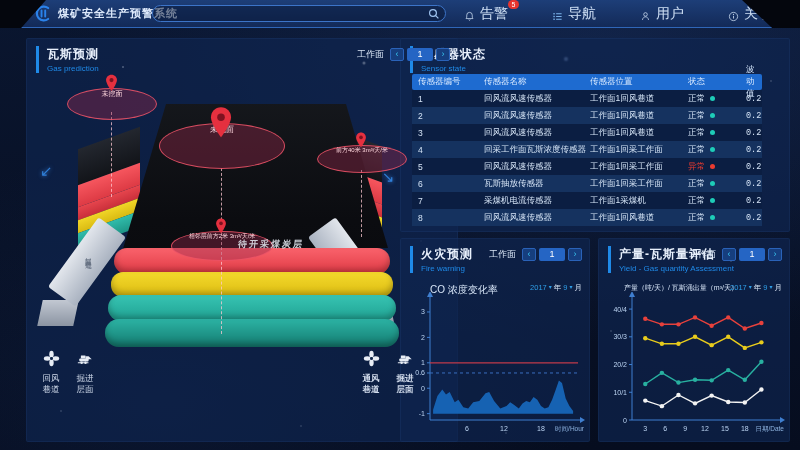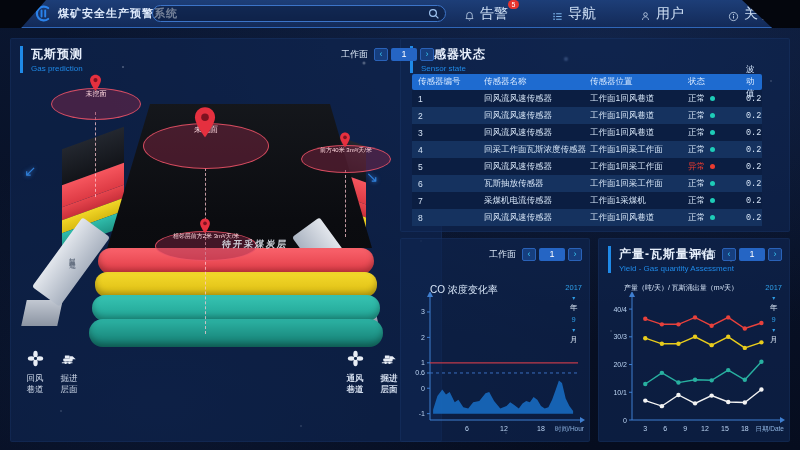--- a/index.html
+++ b/index.html
@@ -30,21 +30,21 @@
   #search .mag{width:12px;height:12px;margin-right:5px;}
   #nav{position:absolute;right:28px;top:0;height:27px;display:flex;align-items:center;gap:44px;z-index:12;}
   .nav-item{position:relative;display:flex;align-items:center;gap:5px;cursor:pointer;}
   .nav-item .ic{width:11px;height:11px;display:inline-block;}
   .nav-item .lb{font-size:14px;color:#cfe0f5;}
   .badge{position:absolute;top:-5px;right:-11px;min-width:9px;height:9px;border-radius:5px;background:#e8352e;
     color:#fff;font-size:7px;line-height:9px;text-align:center;padding:0 1px;}
   
   .panel{position:absolute;background:rgba(15,37,79,.68);border-radius:2px;
     box-shadow:inset 0 0 0 1px rgba(70,120,200,.10);}
-  #gas-panel{left:10px;top:38px;width:432px;height:404px;}
+  #gas-panel{left:26px;top:38px;width:432px;height:404px;}
   #sensor-panel{left:400px;top:38px;width:390px;height:194px;}
   #fire-panel{left:400px;top:238px;width:190px;height:204px;}
   #yield-panel{left:598px;top:238px;width:192px;height:204px;}
   .panel-title{position:absolute;left:10px;top:8px;padding-left:8px;border-left:3px solid #1f8ae8;z-index:5;}
   .panel-title .t{font-size:12px;font-weight:bold;color:#e8f0fc;letter-spacing:1px;}
   .panel-title .s{font-size:8px;color:#1f8ae8;margin-top:1px;}
   .pager{position:absolute;right:8px;top:10px;display:flex;align-items:center;gap:3px;z-index:6;}
   .pager-label{font-size:9px;color:#d8e4f4;margin-right:3px;}
   .pg-btn{width:14px;height:13px;border:1px solid #2a62b8;background:#163e7e;color:#38c6f0;
     font-size:9px;line-height:11px;text-align:center;padding:0;border-radius:2px;cursor:pointer;}
@@ -57,21 +57,21 @@
   .trow .c1{width:66px;padding-left:6px;}
   .trow .c2{width:106px;}
   .trow .c3{width:98px;}
   .trow .c4{width:58px;display:flex;align-items:center;gap:5px;font-family:Liberation Serif, serif;}
   .trow .c5{flex:1;font-family:Liberation Mono, monospace;}
   .trow.odd{background:#0b1e42;}
   .trow.even{background:#15325f;}
   .dot{width:5px;height:5px;border-radius:50%;display:inline-block;}
   
   .chart-head{position:absolute;left:30px;top:45px;font-size:10px;color:#d8e6f8;z-index:5;}
-  .date-sel{position:absolute;right:8px;top:45px;z-index:5;font-size:7.5px;color:#d8e4f2;display:flex;align-items:center;gap:2px;flex-direction:column;}
+  .date-sel{position:absolute;right:8px;top:45px;z-index:5;font-size:7.5px;color:#d8e4f2;display:flex;gap:2px;}
   .ds-val{color:#2f9fe8;cursor:pointer;}
   .caret{color:#2f9fe8;font-size:6px;}
   .chart-svg{position:absolute;left:4px;top:54px;z-index:4;}
   
   #mine{position:absolute;inset:0;overflow:hidden;}
   .wing{position:absolute;z-index:1;}
   .wing div{width:100%;}
   #wing-l{left:52px;top:100px;width:62px;transform:skewY(-20deg);}
   #wing-r{left:288px;top:96px;width:68px;transform:skewY(20deg);}
   .w-dark{height:36px;background:linear-gradient(180deg,#23272f,#121419);}
@@ -420,20 +420,24 @@
           <span class="c4">
             <span style="color: rgb(213, 228, 246);">正常</span>
             <i class="dot" style="background: rgb(30, 205, 184);"></i>
           </span>
           <span class="c5">0.2</span>
         </div>
       </div>
   </div>
 
   <div class="panel" id="fire-panel">
+    <div class="panel-title">
+      <div class="t">火灾预测</div>
+      <div class="s">Fire warning</div>
+    </div>
     <div class="pager">
       <span class="pager-label">工作面</span>
       <button class="pg-btn">‹</button>
       <span class="pg-page">1</span>
       <button class="pg-btn">›</button>
     </div>
     <div class="chart-head">CO 浓度变化率</div>
     <div class="date-sel">
       <span class="ds-val">2017</span>
       <span class="caret">▾</span>

